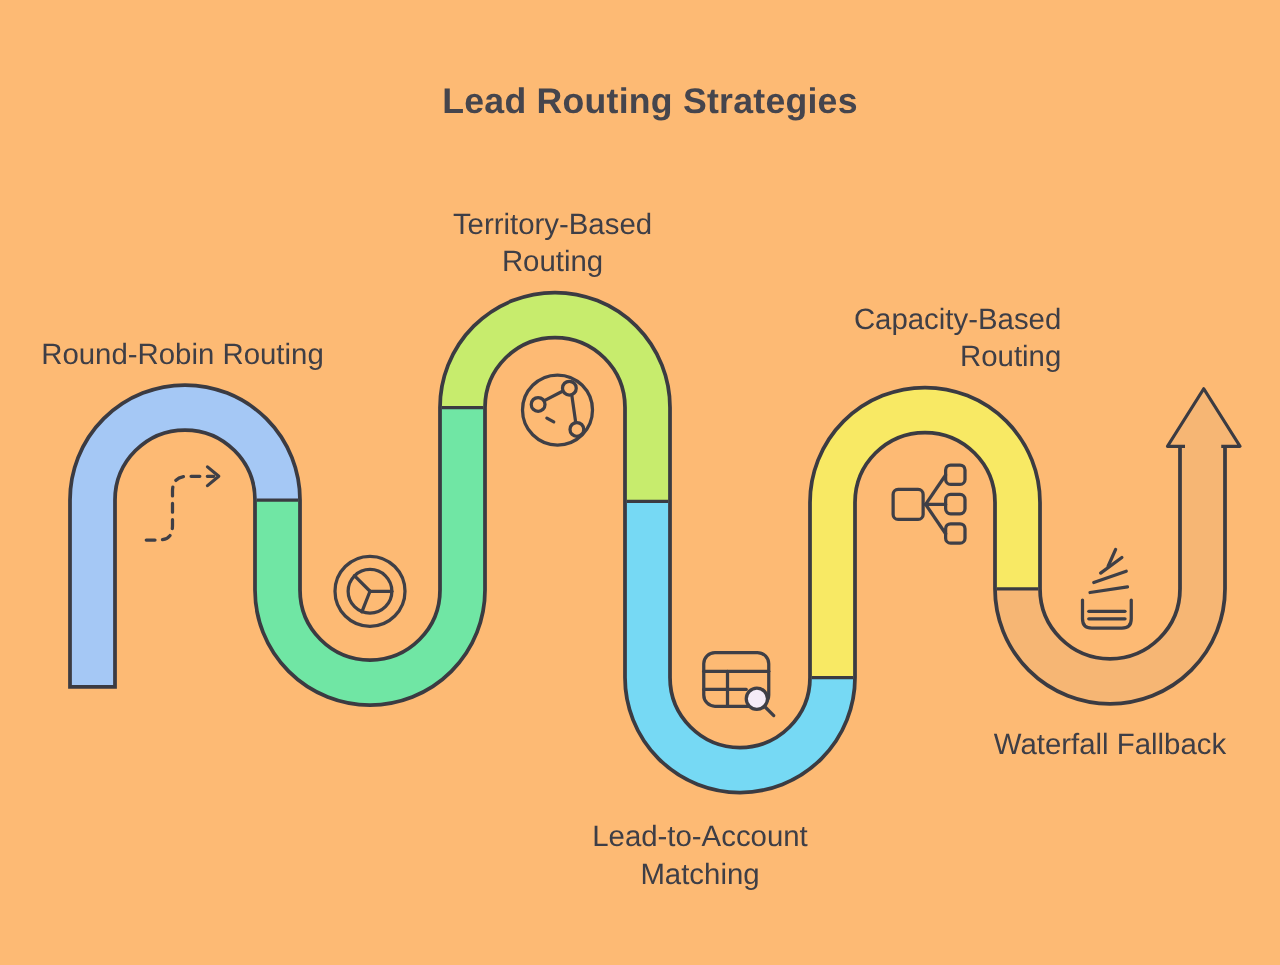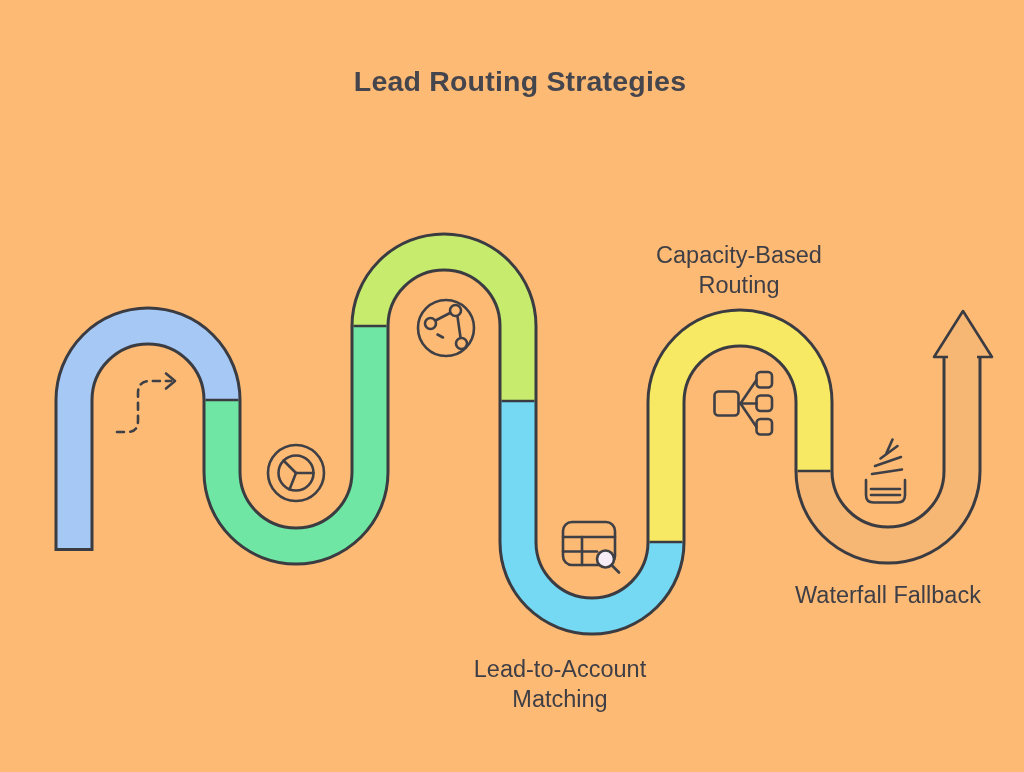--- a/index.html
+++ b/index.html
@@ -106,22 +106,24 @@
         <line x1="872" y1="474" x2="902" y2="469.5"></line>
         <line x1="875" y1="466" x2="901" y2="457"></line>
         <line x1="880.5" y1="458.5" x2="897.5" y2="446"></line>
         <line x1="886.5" y1="453" x2="892.5" y2="439.5"></line>
       </g>
     </g>
   </svg>
 
   <div class="title" style="left:520px; top:65px;">Lead Routing Strategies</div>
 
+  <div class="label" style="left:146px; top:268px; width:280px;">Round-Robin Routing</div>
 
 
+  <div class="label" style="left:442px; top:164px; width:240px;">Territory-Based Routing</div>
 
   <div class="label" style="left:560px; top:654px; width:210px;">Lead-to-Account Matching</div>
 
-  <div class="label" style="left:739px; top:240px; width:220px;">Capacity-Based Routing</div>
+  <div class="label" style="left:739px; top:240px; width:220px;text-align:right;">Capacity-Based Routing</div>
 
   <div class="label" style="left:888px; top:580px; width:300px;">Waterfall Fallback</div>
 
 </div>
 
 </body></html>

